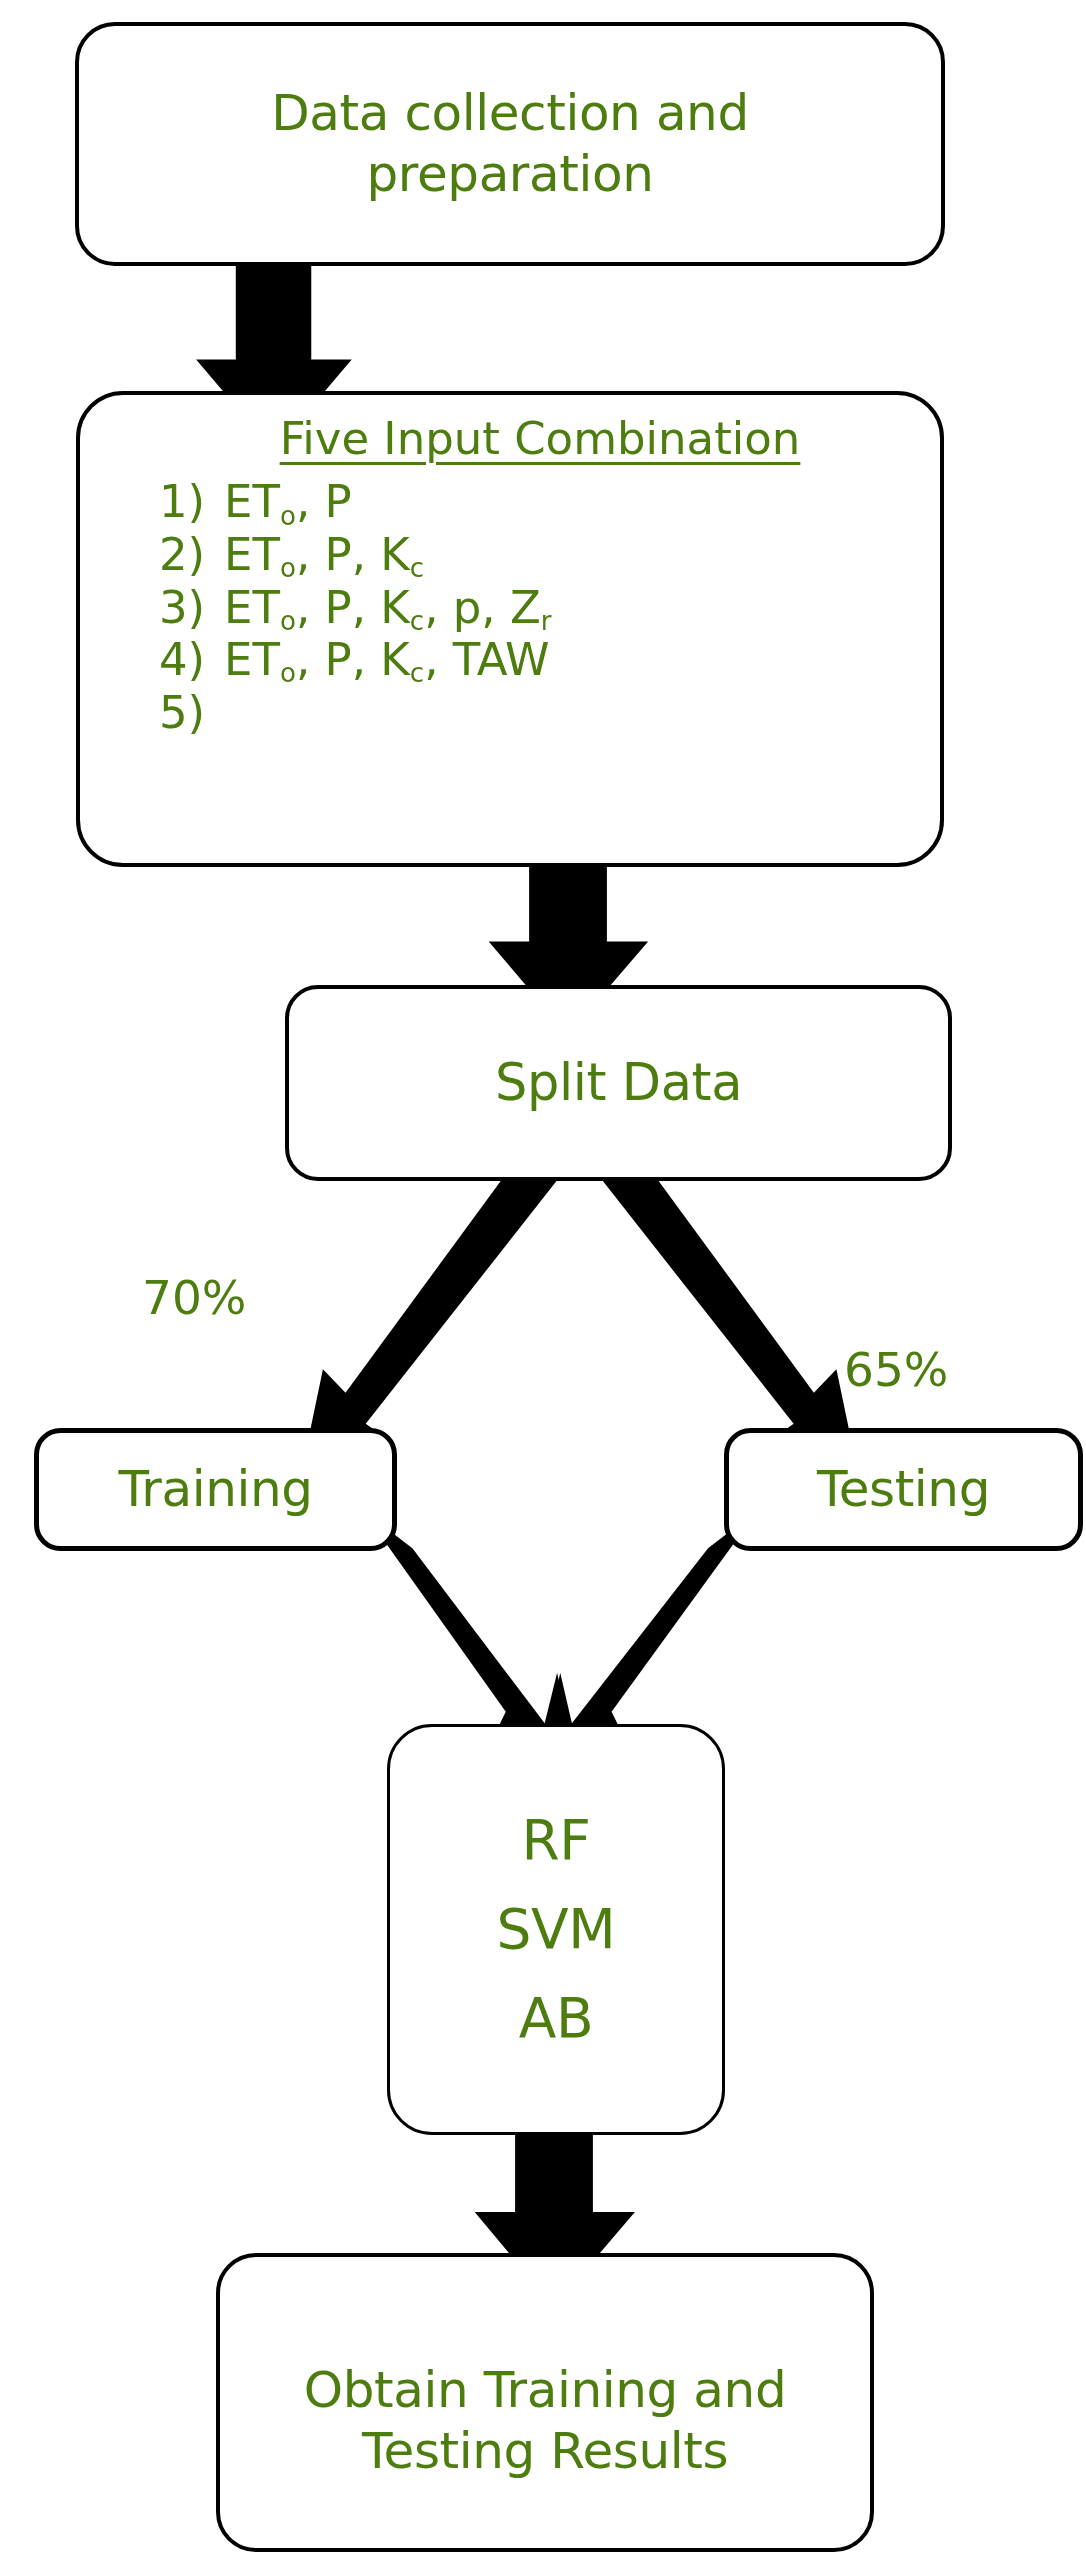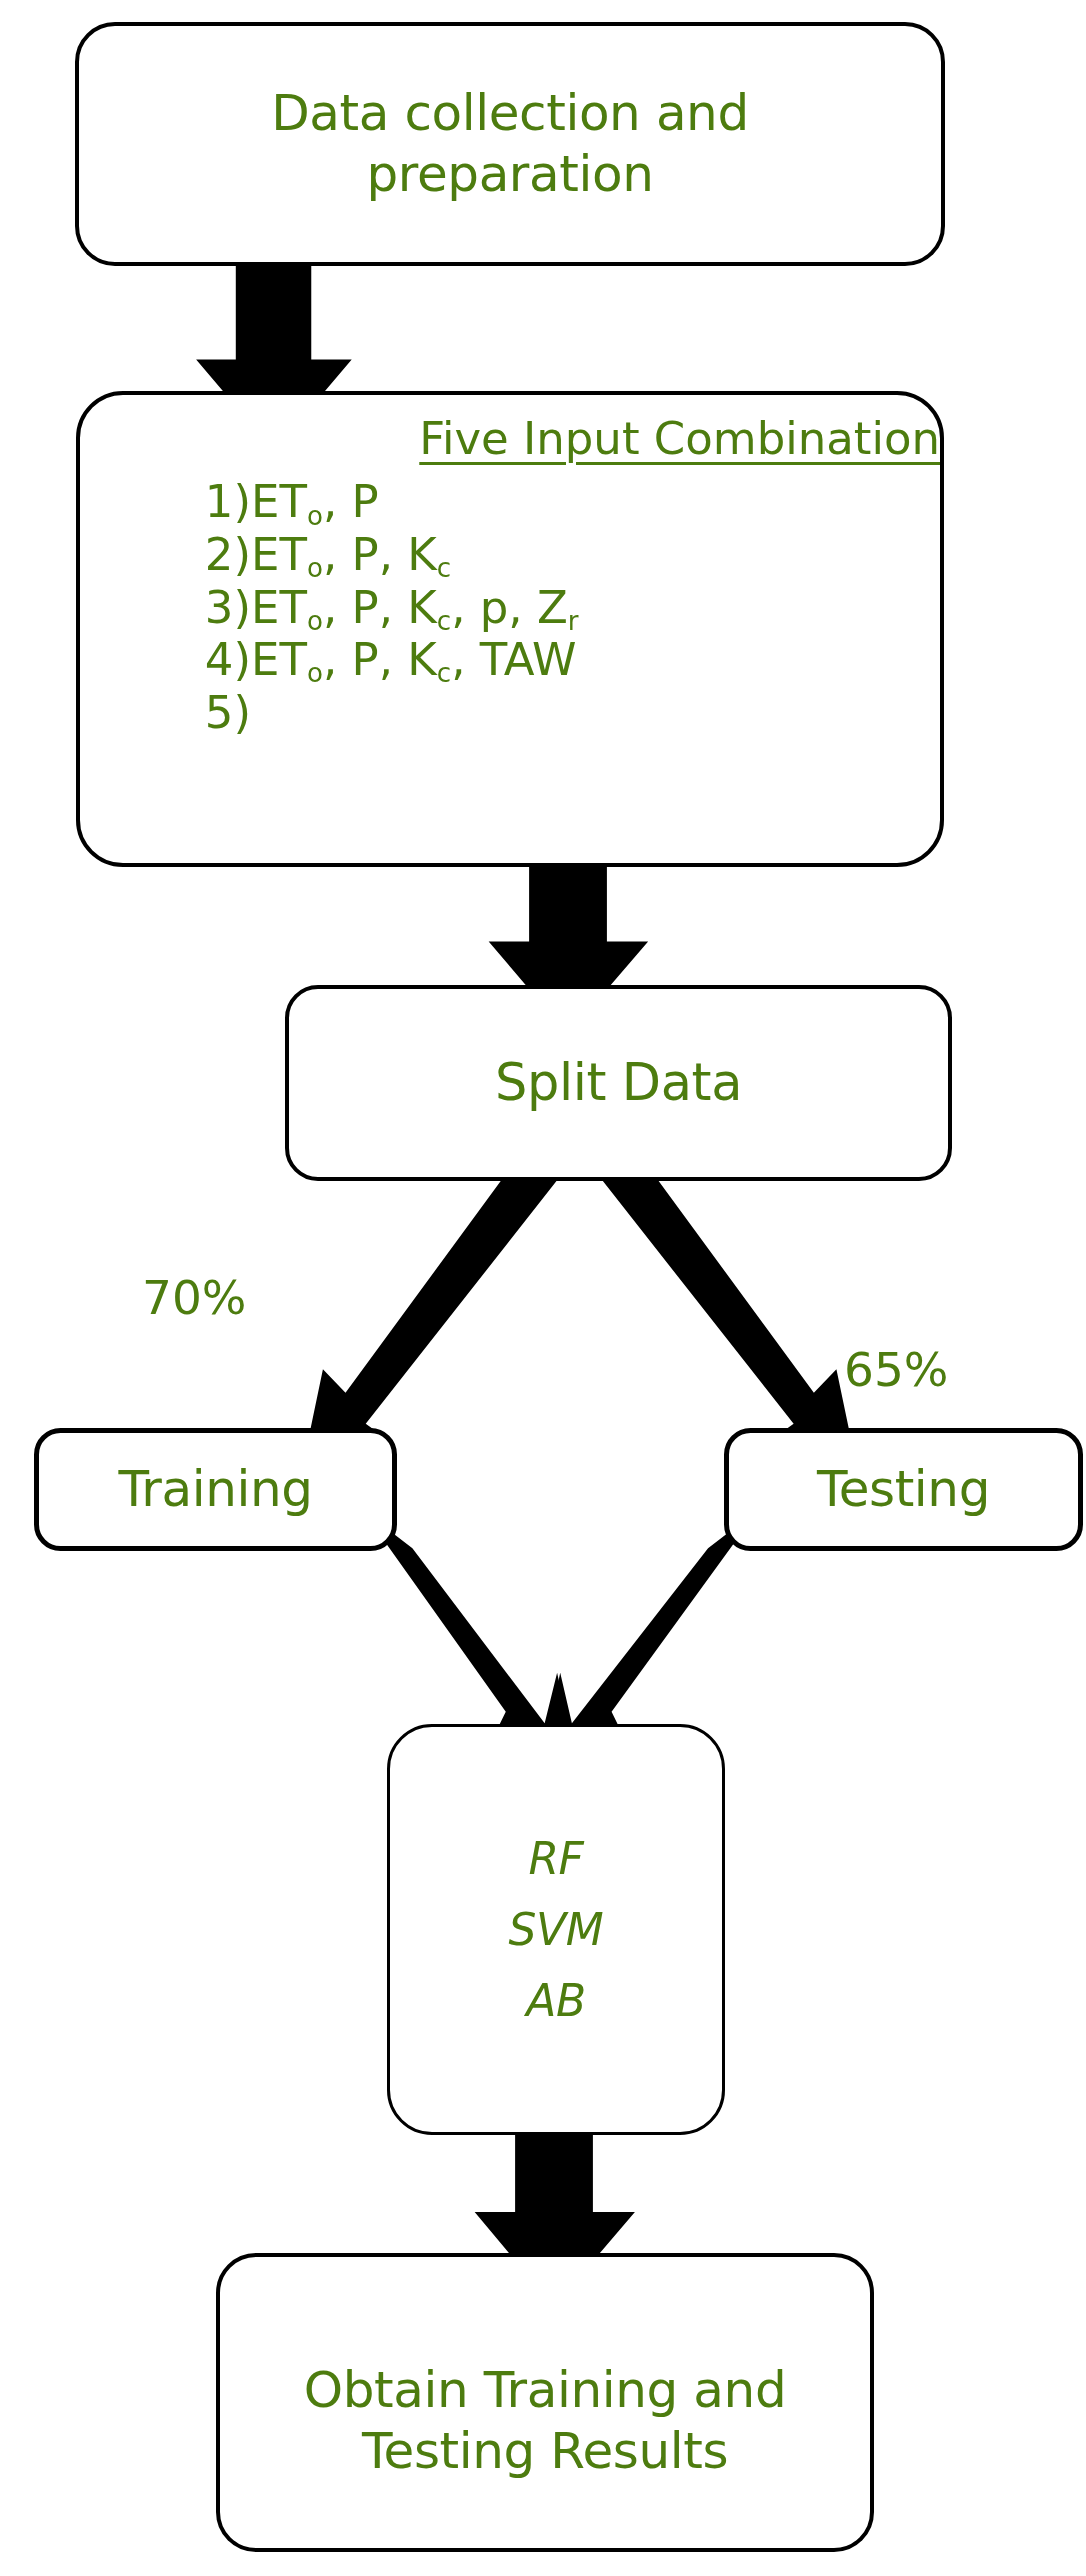--- a/index.html
+++ b/index.html
@@ -46,22 +46,22 @@
   #box-data-collection .txt { font-size: 50px; }
 
   #box-input-combination {
     left: 76px; top: 391px;
     width: 868px; height: 476px;
     border-radius: 47px;
     align-items: flex-start;
     justify-content: flex-start;
   }
   #combo-inner {
-    padding: 20px 0 0 87px;
-    text-align: right;
+    padding: 20px 0 0 60px;
+    text-align: center;
     width: 100%;
     box-sizing: border-box;
   }
   #combo-title {
     font-size: 45px;
     line-height: 1.05;
     text-decoration: underline;
     text-underline-offset: 7.8px;
     text-decoration-thickness: 3.1px;
     display: inline-block;
@@ -106,21 +106,21 @@
     text-align: right;
   }
   #box-testing .txt { font-size: 50px; }
 
   #box-models {
     left: 387px; top: 1724px;
     width: 338px; height: 411px;
     border-radius: 45px;
     border-width: 3.9px;
   }
-  #box-models .txt { font-size: 44px; line-height: 1.62; font-style: italic; }
+  #box-models .txt { font-size: 55px; line-height: 1.62; }
 
   #box-results {
     left: 216px; top: 2253px;
     width: 658px; height: 299px;
     border-radius: 40px;
   }
   #box-results .txt { font-size: 50px; margin-top: 36px; }
 
   
   .pct {

